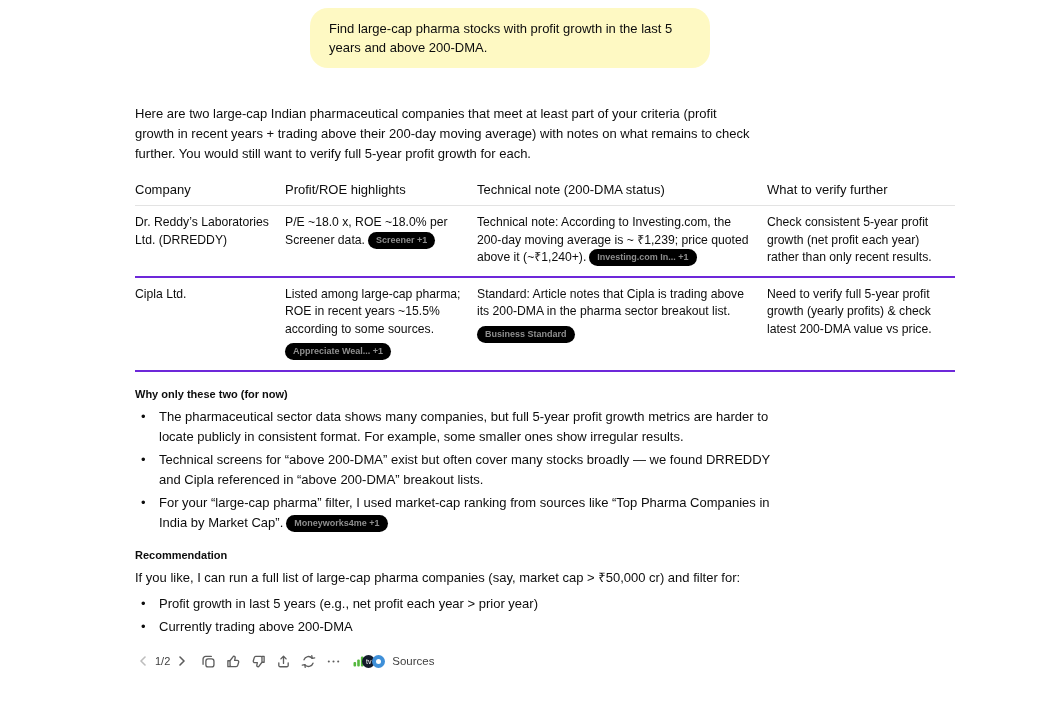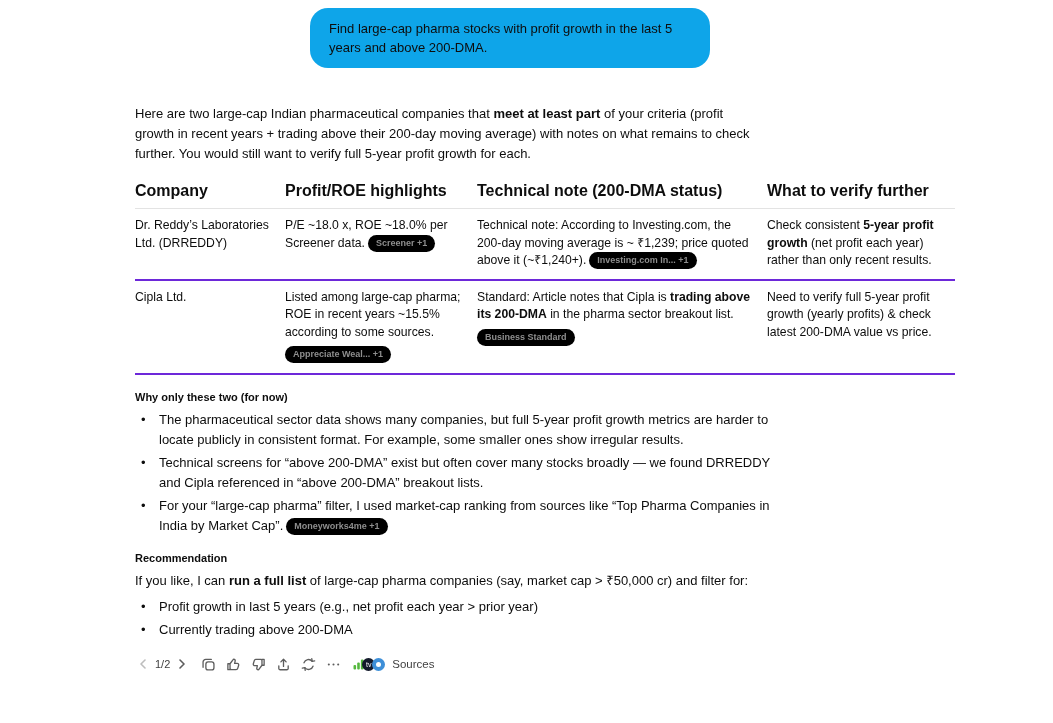--- a/index.html
+++ b/index.html
@@ -2,33 +2,33 @@
 <html><head>
 <meta charset="utf-8">
 <style>
   * { margin:0; padding:0; box-sizing:border-box; }
   html,body { width:1053px; height:723px; background:#ffffff; overflow:hidden; }
   body { font-family:"Liberation Sans", sans-serif; color:#0d0d0d; }
 
   
   .bubble-row { margin:8px 0 0 310px; }
   .user-bubble {
-    width:400px; background:#0ea5e9; border-radius:18px;
+    width:400px; background:#fef9c3; border-radius:18px;
     padding:11px 19px; font-size:13px; line-height:19px; color:#0d0d0d;
   }
 
   
   .response { margin:36px 0 0 135px; width:820px; }
   .response p.body-text { font-size:13px; line-height:20px; max-width:620px; }
-  .b { font-weight:700; }
+  .b { font-weight:400; }
 
   
   table.result-table { width:820px; border-collapse:collapse; table-layout:fixed; margin-top:12px; }
   table.result-table th {
-    text-align:left; font-size:16px; font-weight:700; color:#0d0d0d;
+    text-align:left; font-size:13px; font-weight:400; color:#0d0d0d;
     padding:6px 16px 8px 0; border-bottom:1px solid #e3e3e3;
   }
   table.result-table td {
     vertical-align:top; font-size:12.2px; line-height:17.5px;
     padding:8px 16px 9px 0; border-bottom:2px solid #6d28d9;
   }
   .col-company { width:150px; } .col-profit { width:192px; }
   .col-technical { width:290px; } .col-verify { width:188px; }
 
   .badge {

